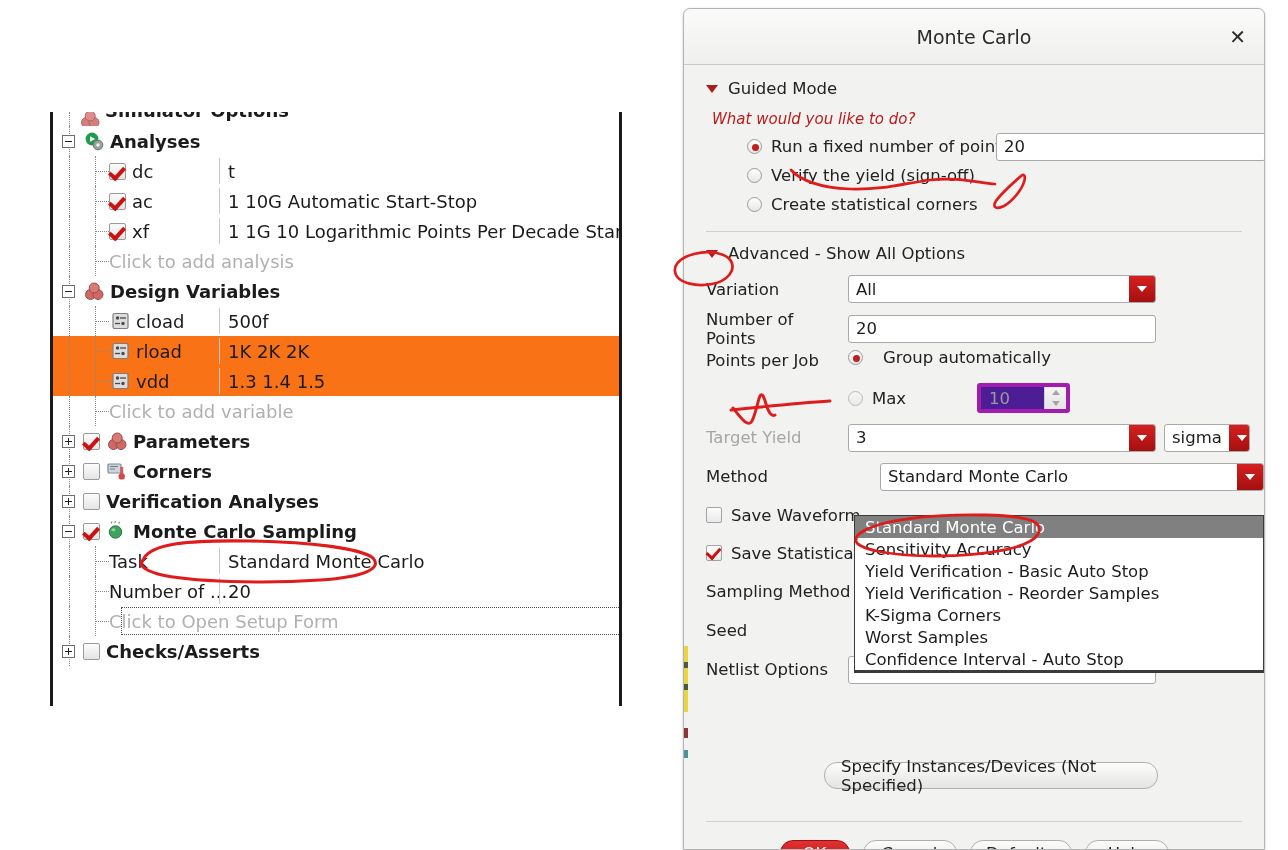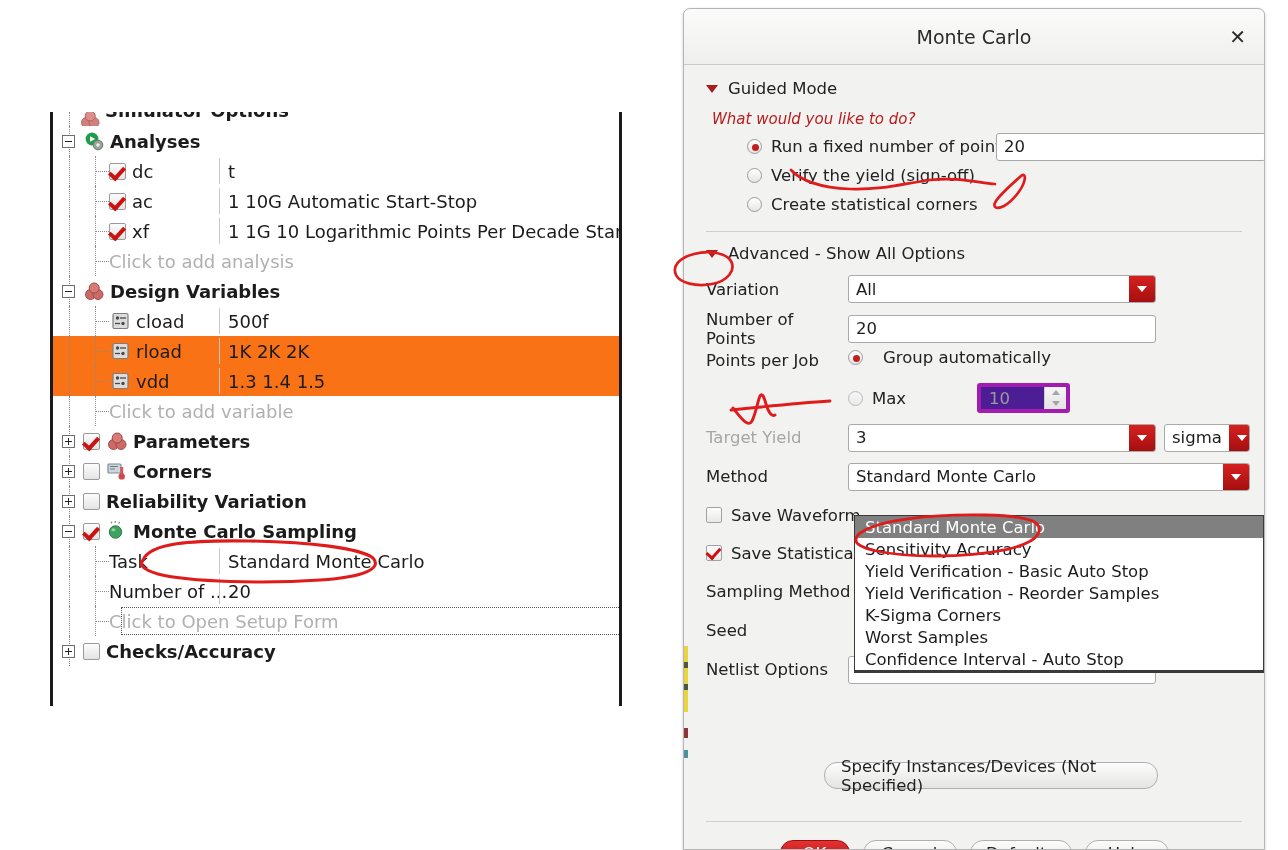--- a/index.html
+++ b/index.html
@@ -456,21 +456,21 @@
               <circle cx="14.7" cy="14.4" r="3.2" fill="#cf4b4b"></circle>
             </svg>
           </span>
           <span class="lbl bold">Corners</span>
         </div>
         <div class="trow">
           <div class="vdots" style="left: 16px;"></div>
           <span style="flex: 0 0 6px;"></span>
           <span class="exp plus" style="margin-right: 8px;"></span>
           <span class="cbx" style="margin-right: 6px;"></span>
-          <span class="lbl bold">Reliability Variation</span>
+          <span class="lbl bold">Verification Analyses</span>
         </div>
         <div class="trow">
           <div class="vdots" style="left: 16px;"></div>
           <span style="flex: 0 0 6px;"></span>
           <span class="exp" style="margin-right: 8px;"></span>
           <span class="cbx on" style="margin-right: 6px;"></span>
           <span class="ic" style="width: 22px; height: 20px; margin-right: 5px;">
             <svg width="22" height="20" viewBox="0 0 22 20">
               <path d="M5 2.5 L6 0.5 M9 2 L9.4 0 M12.6 2.6 L13.8 0.8" stroke="#8d8d8d" stroke-width="1.2" fill="none"></path>
               <circle cx="9.5" cy="11" r="6.2" fill="#3fa35f" stroke="#2a7a44" stroke-width="1"></circle>
@@ -503,21 +503,21 @@
           <div class="hdash" style="left: 42px; top: 15px;"></div>
           <span style="flex: 0 0 56px;"></span>
           <div class="dashbox"></div>
           <span class="lbl grey">Click to Open Setup Form</span>
         </div>
         <div class="trow">
           <div class="vdots" style="left: 16px;"></div>
           <span style="flex: 0 0 6px;"></span>
           <span class="exp plus" style="margin-right: 8px;"></span>
           <span class="cbx" style="margin-right: 6px;"></span>
-          <span class="lbl bold">Checks/Accuracy</span>
+          <span class="lbl bold">Checks/Asserts</span>
         </div>
       </div>
   </div>
 
   <div id="dialog">
 
     <div id="titlebar">
       <span class="ttl">Monte Carlo</span>
       <span id="close-btn">✕</span>
     </div>
@@ -592,21 +592,21 @@
         <span class="combo" style="width:308px;">
           <span class="cval">3</span>
           <span class="carrow"></span>
         </span>
         <span class="combo" style="width:86px;margin-left:8px;">
           <span class="cval">sigma</span>
           <span class="carrow"></span>
         </span>
       </div>
 
-      <div class="frow" style="height:39px;">
+      <div class="frow" style="height:39px;gap:32px;">
         <span class="flabel">Method</span>
         <span class="combo" style="width:402px;">
           <span class="cval">Standard Monte Carlo</span>
           <span class="carrow"></span>
         </span>
       </div>
 
       <div class="frow" style="height:38px;">
         <span style="display:flex;align-items:center;">
           <span class="chk"></span>

